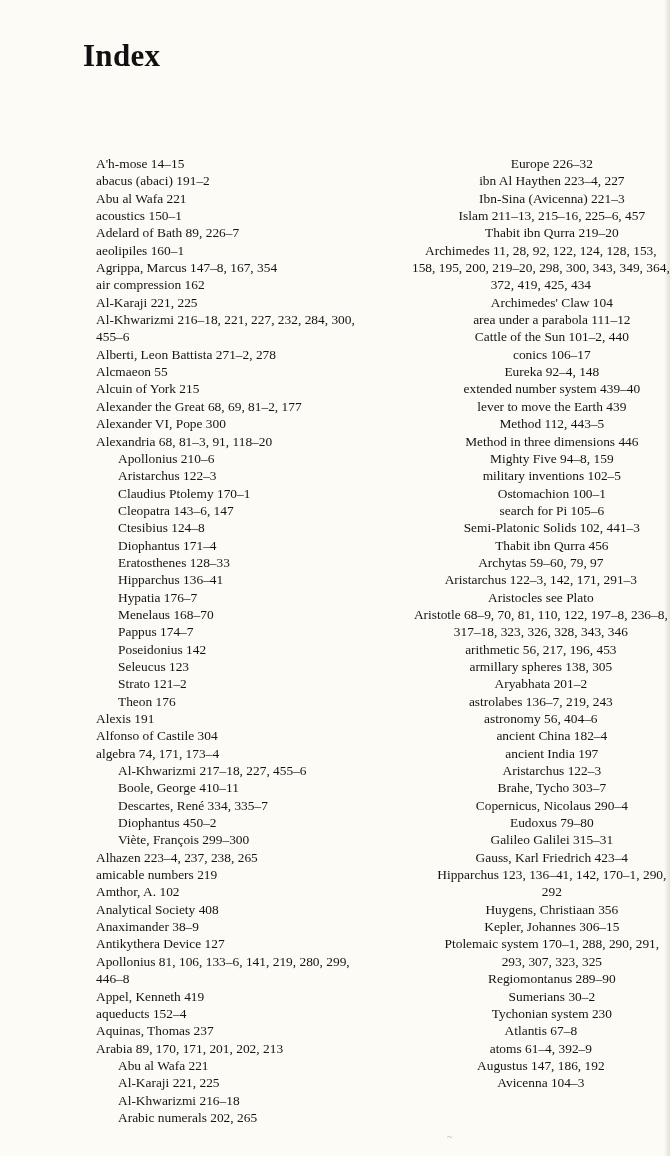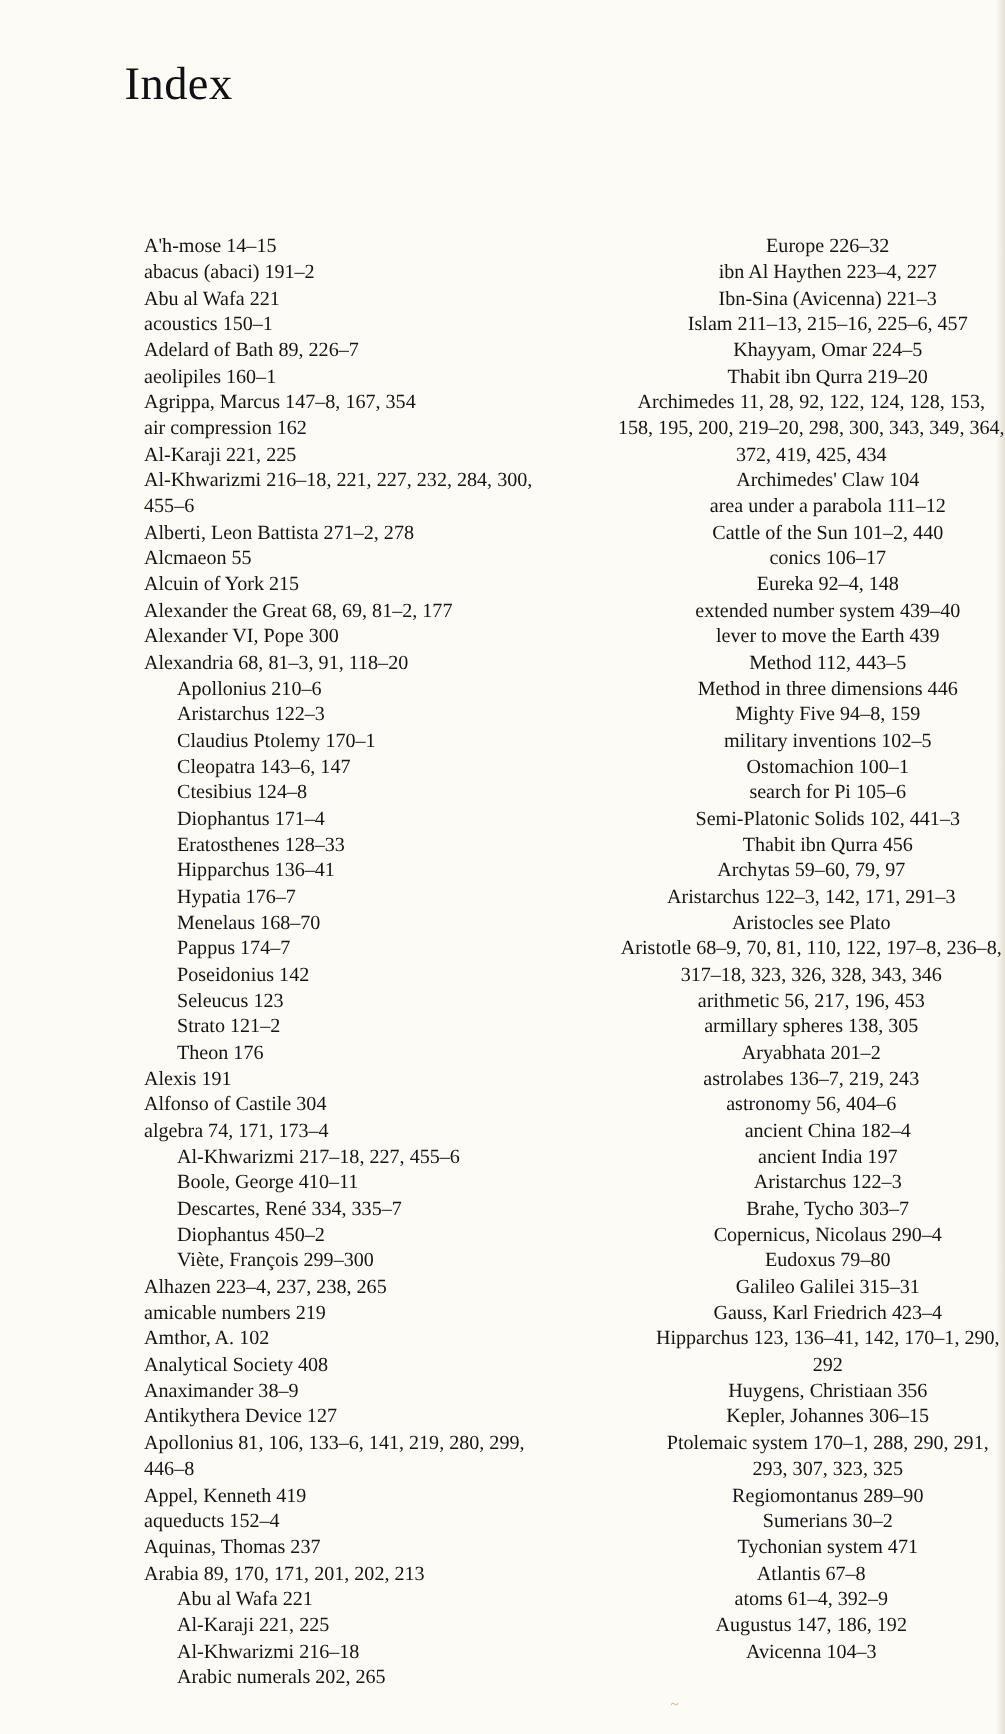--- a/index.html
+++ b/index.html
@@ -21,21 +21,21 @@
     width: 670px;
     height: 1156px;
     box-sizing: border-box;
     padding: 0;
   }
   .page-title {
     position: absolute;
     left: 83px;
     top: 38px;
     font-family: "Liberation Serif", serif;
-    font-weight: normal;
+    font-weight: bold;
     font-size: 31px;
     letter-spacing: 0.3px;
     color: #111;
   }
   .columns {
     position: absolute;
     left: 0;
     top: 155px;
     width: 670px;
     display: flex;
@@ -144,21 +144,20 @@
         <div class="entry lvl1">Abu al Wafa   221</div>
         <div class="entry lvl1">Al-Karaji   221, 225</div>
         <div class="entry lvl1">Al-Khwarizmi   216–18</div>
         <div class="entry lvl1">Arabic numerals   202, 265</div>
       </div>
     <div class="col col-right" id="col-right">
         <div class="entry lvl1">Europe   226–32</div>
         <div class="entry lvl1">ibn Al Haythen   223–4, 227</div>
         <div class="entry lvl1">Ibn-Sina (Avicenna)   221–3</div>
         <div class="entry lvl1">Islam   211–13, 215–16, 225–6, 457</div>
-        <div class="entry lvl1">Khayyam, Omar   224–5</div>
         <div class="entry lvl1">Thabit ibn Qurra   219–20</div>
         <div class="entry">Archimedes   11, 28, 92, 122, 124, 128, 153, 158, 195, 200, 219–20, 298, 300, 343, 349, 364, 372, 419, 425, 434</div>
         <div class="entry lvl1">Archimedes' Claw   104</div>
         <div class="entry lvl1">area under a parabola   111–12</div>
         <div class="entry lvl1">Cattle of the Sun   101–2, 440</div>
         <div class="entry lvl1">conics   106–17</div>
         <div class="entry lvl1">Eureka   92–4, 148</div>
         <div class="entry lvl1">extended number system   439–40</div>
         <div class="entry lvl1">lever to move the Earth   439</div>
         <div class="entry lvl1">Method   112, 443–5</div>
@@ -185,21 +184,21 @@
         <div class="entry lvl1">Copernicus, Nicolaus   290–4</div>
         <div class="entry lvl1">Eudoxus   79–80</div>
         <div class="entry lvl1">Galileo Galilei   315–31</div>
         <div class="entry lvl1">Gauss, Karl Friedrich   423–4</div>
         <div class="entry lvl1">Hipparchus   123, 136–41, 142, 170–1, 290, 292</div>
         <div class="entry lvl1">Huygens, Christiaan   356</div>
         <div class="entry lvl1">Kepler, Johannes   306–15</div>
         <div class="entry lvl1">Ptolemaic system   170–1, 288, 290, 291, 293, 307, 323, 325</div>
         <div class="entry lvl1">Regiomontanus   289–90</div>
         <div class="entry lvl1">Sumerians   30–2</div>
-        <div class="entry lvl1">Tychonian system   471</div>
+        <div class="entry lvl1">Tychonian system   230</div>
         <div class="entry">Atlantis   67–8</div>
         <div class="entry">atoms   61–4, 392–9</div>
         <div class="entry">Augustus   147, 186, 192</div>
         <div class="entry">Avicenna   104–3</div>
       </div>
   </div>
 
   <div class="mark">~</div>
   <div class="page-edge"></div>
 </div>

